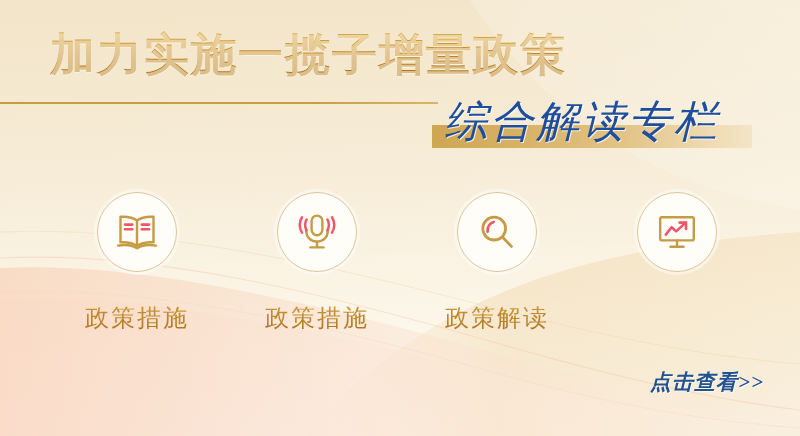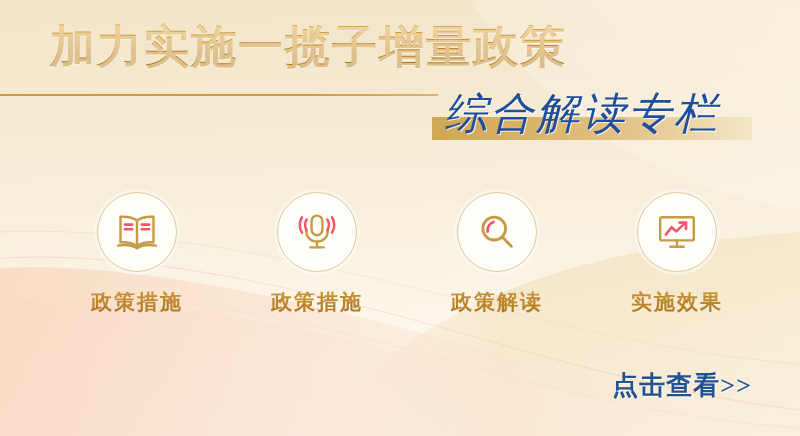--- a/index.html
+++ b/index.html
@@ -29,21 +29,21 @@
   .bg-layer {
     position: absolute;
     inset: 0;
     pointer-events: none;
   }
   .bg-layer svg { display: block; width: 800px; height: 436px; }
 
   
   .headline-wrap {
     position: absolute;
-    left: 0; top: 0;
+    left: 0; top: 8px;
     width: 800px;
     height: 172px;
   }
   .title-main {
     position: absolute;
     left: 50px;
     top: 21px;
     font-size: 45px;
     line-height: 52px;
     letter-spacing: 2px;
@@ -108,39 +108,40 @@
     border-radius: 50%;
     background: #fffdf8;
     border: 1px solid #ddc79b;
     box-shadow: 0 0 0 3px rgba(255,255,255,.45);
     display: flex;
     align-items: center;
     justify-content: center;
   }
   .icon-circle svg { display:block; }
   .icon-label {
-    margin-top: 16px;
-    font-size: 21px;
+    margin-top: 30px;
+    font-size: 24px;
     letter-spacing: 2px;
-    font-weight: bold;
+    font-weight: normal;
     color: #b9832a;
     background: linear-gradient(180deg, #cd9a3c 0%, #b9822a 60%, #a8711c 100%);
     -webkit-background-clip: text;
     background-clip: text;
     -webkit-text-fill-color: transparent;
     white-space: nowrap;
   }
 
   
   .cta {
     position: absolute;
-    right: 48px;
+    right: 36px;
     top: 368px;
-    font-size: 26px;
+    font-size: 21px;
     font-weight: bold;
+    font-style: italic;
     letter-spacing: 1px;
     color: #22528f;
     text-shadow: 1px 1px 0 rgba(255,255,255,.7);
     white-space: nowrap;
     cursor: pointer;
     text-decoration: none;
   }
 </style>
 </head>
 <body>
@@ -254,20 +255,19 @@
             <rect x="5.2" y="5.2" width="33.6" height="23.2" rx="1.6"></rect>
             <path d="M22 28.4 L22 34.4"></path>
             <path d="M15.4 34.8 L28.6 34.8"></path>
           </g>
           <g fill="none" stroke="#f0566a" stroke-width="2.6" stroke-linecap="round" stroke-linejoin="round">
             <path d="M10.8 22.6 L16.6 15.2 L21.2 19.4 L30.6 10.6"></path>
             <path d="M24.6 10.6 L31.0 10.6 L31.0 17.0"></path>
           </g>
         </svg>
       </div>
-      <div class="icon-label">实施效果</div>
     </div>
 
   </div>
 
   <a class="cta" href="#">点击查看&gt;&gt;</a>
 
 </div>
 
 </body></html>

